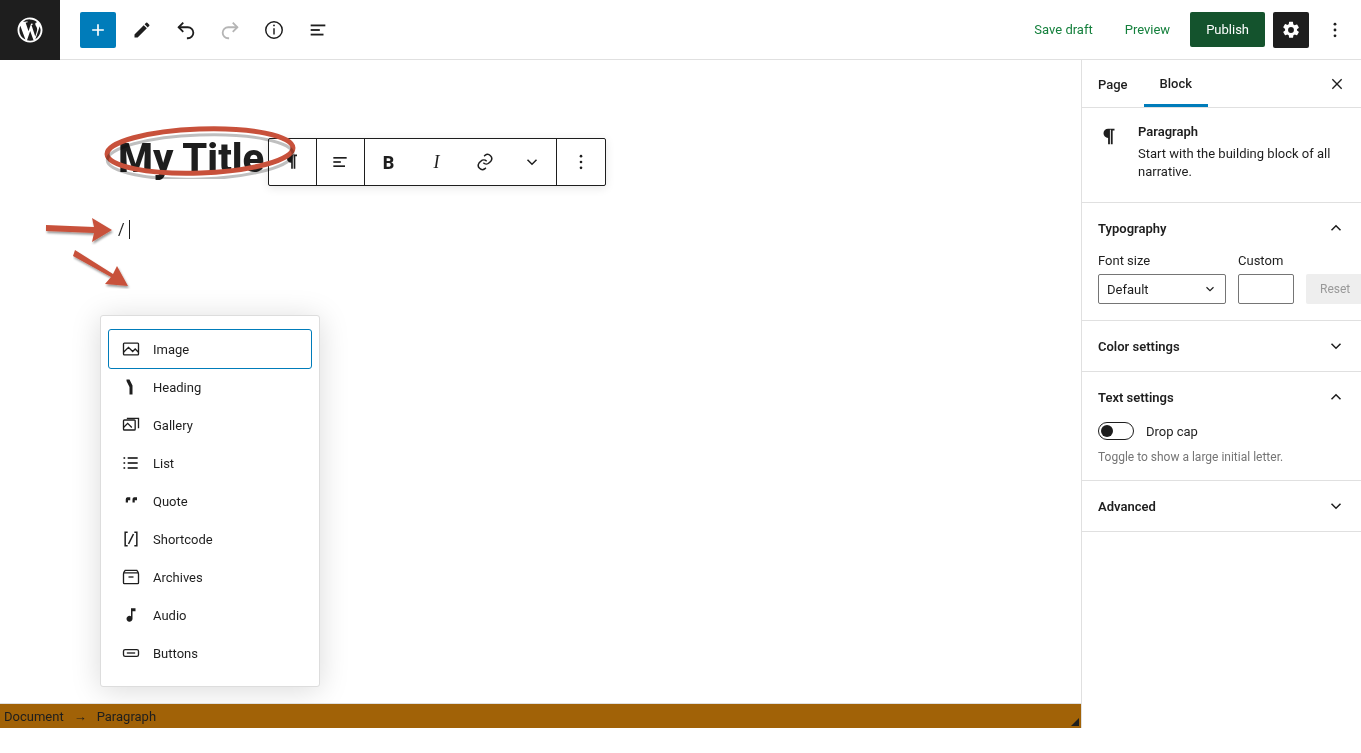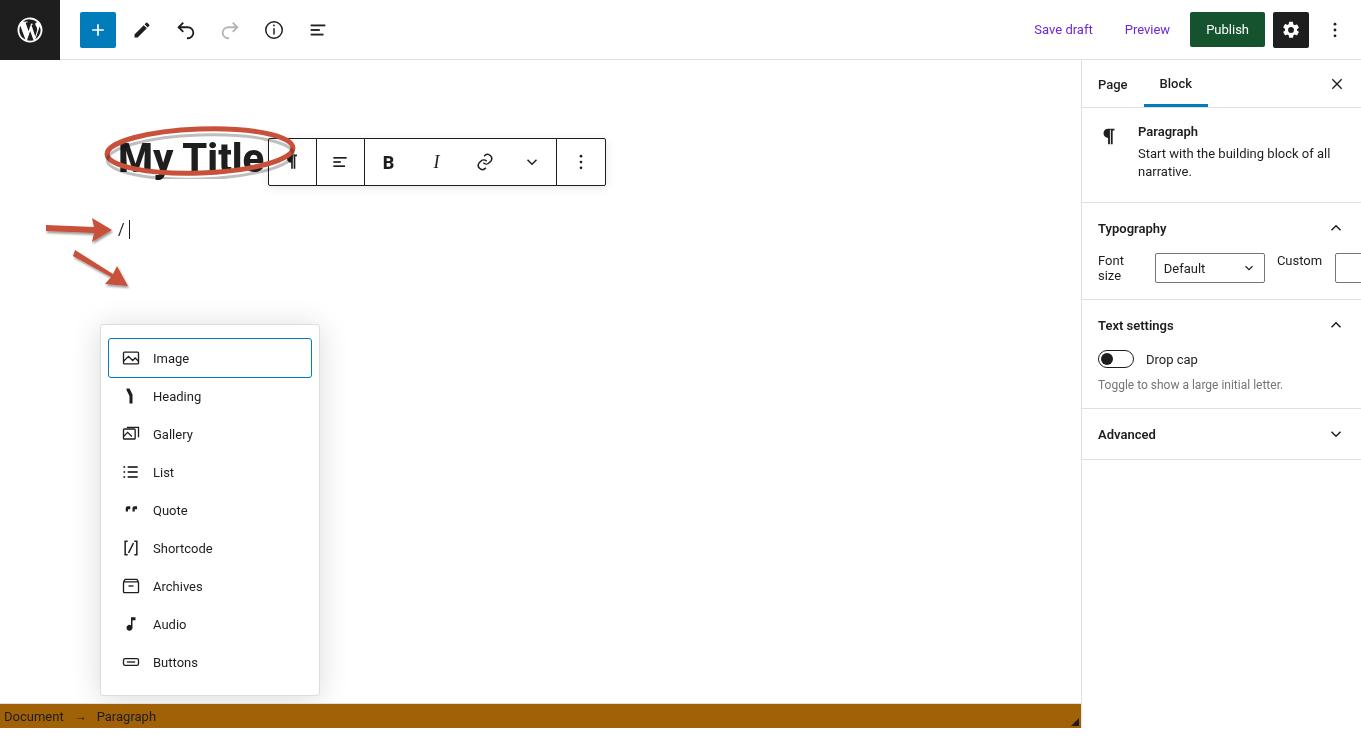--- a/index.html
+++ b/index.html
@@ -10,21 +10,21 @@
   .wp-logo { width: 60px; height: 60px; background: #1e1e1e; display: flex; align-items: center; justify-content: center; }
   .wp-logo svg { fill: #fff; }
 
   .top-left { display: flex; align-items: center; padding-left: 20px; gap: 8px; }
   .btn-square { width: 36px; height: 36px; display: flex; align-items: center; justify-content: center; border-radius: 2px; cursor: pointer; }
   .btn-add { background: #007cba; color: #fff; }
   .btn-icon { color: #1e1e1e; }
   .btn-icon.disabled { color: #b5b5b5; cursor: default; }
 
   .top-right { margin-left: auto; display: flex; align-items: center; gap: 8px; padding-right: 8px; }
-  .link-btn { color: #6d28d9; padding: 10px 12px; cursor: pointer; font-size: 13px; }
+  .link-btn { color: #15803d; padding: 10px 12px; cursor: pointer; font-size: 13px; }
   .publish-btn { background: #14532d; color: #fff; padding: 10px 16px; border-radius: 2px; cursor: pointer; font-size: 13px; }
   .settings-btn { width: 36px; height: 36px; background: #1e1e1e; display: flex; align-items: center; justify-content: center; border-radius: 2px; cursor: pointer; }
   .more-btn { width: 36px; height: 36px; display: flex; align-items: center; justify-content: center; cursor: pointer; }
 
   .workspace { display: flex; height: 668px; }
   .canvas { flex: 1; position: relative; padding-top: 70px; padding-left: 118px; }
   
   .title-wrap { position: relative; display: inline-block; }
   .title-ellipse { position: absolute; top: -14px; left: -18px; }
   .page-title { font-size: 40px; font-weight: 800; line-height: 1.1; }
@@ -36,21 +36,21 @@
   .tb-btn.bold { font-weight: 800; font-size: 18px; }
 
   .slash-row { position: relative; margin-top: 34px; }
   .slash-text { font-size: 16px; color: #1e1e1e; position: relative; }
   .slash-text .cursor-bar { border-right: 1px solid #1e1e1e; animation: blink 1s step-start infinite; }
   @keyframes blink { 50% { border-color: transparent; } }
 
   .arrow1 { position: absolute; top: -5px; left: -74px; }
   .arrow2 { position: absolute; top: 24px; left: -45px; }
 
-  .popup { position: absolute; top: 264px; left: 100px; width: 220px; background: #fff; border: 1px solid #ddd; border-radius: 3px; box-shadow: 0 3px 30px rgba(0,0,0,.15); padding: 14px 8px; }
+  .popup { position: absolute; top: 255px; left: 100px; width: 220px; background: #fff; border: 1px solid #ddd; border-radius: 3px; box-shadow: 0 3px 30px rgba(0,0,0,.15); padding: 14px 8px; }
   .pop-item { display: flex; align-items: center; gap: 12px; padding: 9px 12px; cursor: pointer; font-size: 13px; border-radius: 2px; }
   .pop-item.sel { outline: 1.5px solid #007cba; }
   .pop-item .pi-icon { width: 20px; height: 20px; display: flex; align-items: center; justify-content: center; }
 
   .sidebar { width: 280px; border-left: 1px solid #e0e0e0; display: flex; flex-direction: column; }
   .tabs { display: flex; align-items: center; border-bottom: 1px solid #e0e0e0; height: 48px; position: relative; }
   .tab { padding: 15px 16px 13px; cursor: pointer; font-size: 13px; font-weight: 500; }
   .tab.active { border-bottom: 3px solid #007cba; }
   .tab-close { position: absolute; right: 12px; top: 12px; width: 24px; height: 24px; display: flex; align-items: center; justify-content: center; cursor: pointer; font-size: 16px; }
 
@@ -58,21 +58,21 @@
   .panel-block-head .pi-icon { width: 24px; flex-shrink: 0; padding-top: 2px;}
   .panel-block-head .bh-title { font-weight: 600; font-size: 13px; margin-bottom: 6px; }
   .panel-block-head .bh-desc { font-size: 13px; color: #1e1e1e; line-height: 1.4; }
 
   .panel { border-bottom: 1px solid #e0e0e0; }
   .panel-head { display: flex; align-items: center; justify-content: space-between; padding: 16px; cursor: pointer; }
   .panel-head .ph-title { font-weight: 600; font-size: 13px; }
   .panel-body { padding: 0 16px 16px; color: #1e1e1e; }
 
   .font-row { display: flex; gap: 12px; align-items: flex-end; }
-  .field { display: flex; flex-direction: row; gap: 13px; }
+  .field { display: flex; flex-direction: column; gap: 6px; }
   .field label { font-size: 13px; }
   .dropdown { width: 128px; height: 30px; border: 1px solid #757575; display: flex; align-items: center; justify-content: space-between; padding: 0 8px; cursor: pointer; font-size: 13px; border-radius: 2px;}
   .num-input { width: 56px; height: 30px; border: 1px solid #757575; border-radius: 2px;}
   .reset-btn { background: #eee; color: #999; padding: 8px 14px; border-radius: 2px; font-size: 12px; cursor: pointer; }
 
   .toggle-row { display: flex; align-items: center; gap: 12px; }
   .toggle { width: 36px; height: 18px; border: 1px solid #1e1e1e; border-radius: 10px; position: relative; cursor: pointer; }
   .toggle::after { content: ""; position: absolute; top: 2px; left: 2px; width: 12px; height: 12px; background: #1e1e1e; border-radius: 50%; }
   .hint { color: #757575; margin-top: 10px; font-size: 12px; }
 
@@ -352,20 +352,28 @@
           </div>
           <div class="field">
             <label>Custom</label>
             <div class="num-input"></div>
           </div>
           <div class="reset-btn">Reset</div>
         </div>
       </div>
     </div>
 
+    <div class="panel">
+      <div class="panel-head">
+        <span class="ph-title">Color settings</span>
+        <svg width="18" height="18" viewBox="0 0 24 24" fill="none" stroke="currentColor" stroke-width="2">
+            <polyline points="6 9 12 15 18 9"></polyline>
+          </svg>
+      </div>
+    </div>
 
     <div class="panel">
       <div class="panel-head">
         <span class="ph-title">Text settings</span>
         <svg width="18" height="18" viewBox="0 0 24 24" fill="none" stroke="currentColor" stroke-width="2">
             <polyline points="6 15 12 9 18 15"></polyline>
           </svg>
       </div>
       <div class="panel-body">
         <div class="toggle-row">

